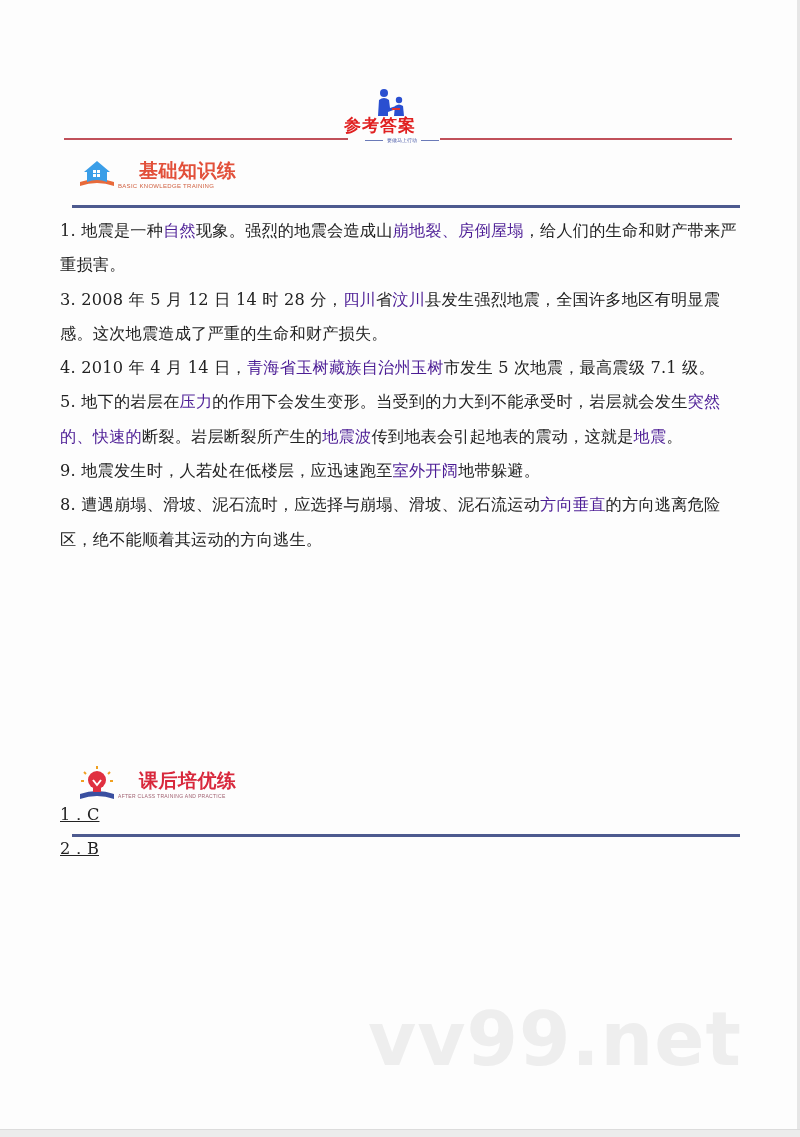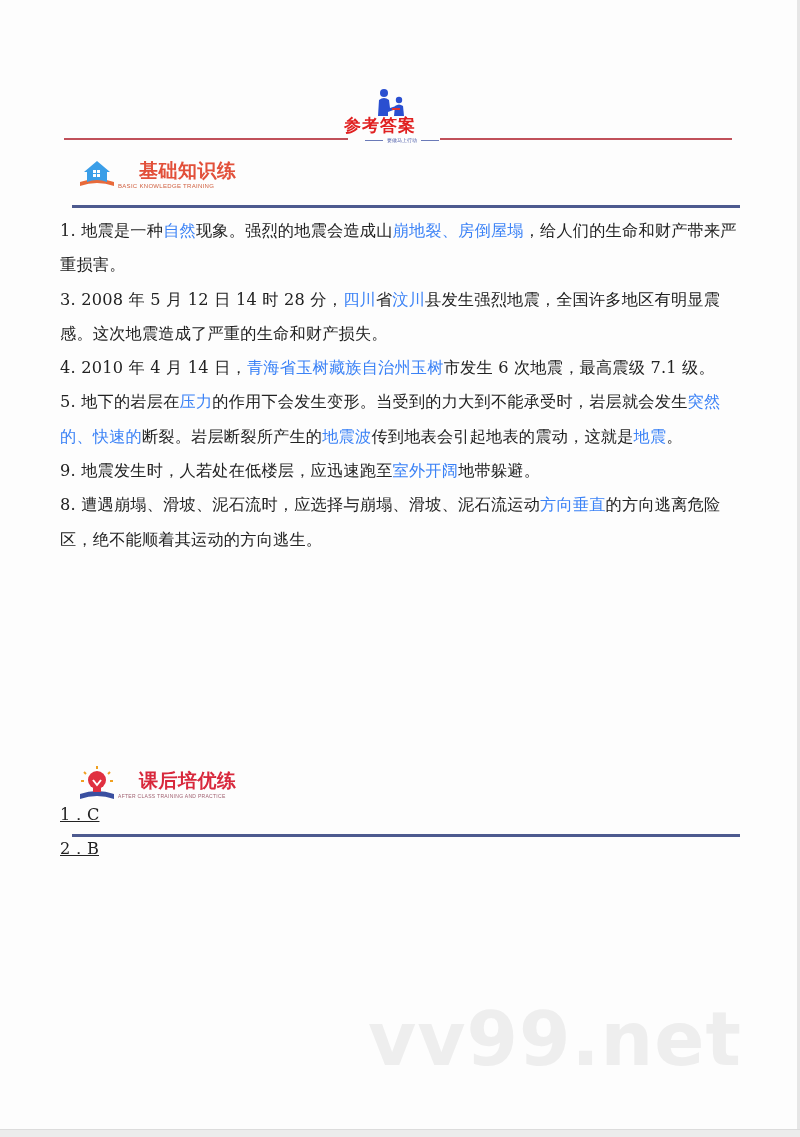--- a/index.html
+++ b/index.html
@@ -73,21 +73,21 @@
     .s2 .title { color: #d8283c; }
     .s2 .subtitle { color: #a06070; font-size: 5px; }
 
     
     .content {
       position: absolute; left: 60px; width: 690px;
       font-size: 16.2px; line-height: 34.3px;
       letter-spacing: 0.2px;
     }
     .para { margin: 0; }
-    .hl { color: #3b82f6; }
+    .hl { color: #4c1d95; }
 
     .watermark {
       position: absolute; left: 368px; top: 996px;
       font-family: "DejaVu Sans", "Liberation Sans", sans-serif;
       font-weight: bold; font-size: 74px; color: #eeeeee;
       letter-spacing: 1px;
     }
   </style>
 </head>
 <body>
@@ -123,21 +123,21 @@
     <rect x="19" y="18" width="3" height="3" fill="#fff"></rect>
   </svg>
   <div class="title">基础知识练</div>
   <div class="subtitle">BASIC KNOWLEDGE TRAINING</div>
 </div>
 <div class="section-rule" style="top:205px;"></div>
 
 <div class="content" id="sec1" style="top:214px;">
     <p class="para"><span>1. 地震是一种</span><span class="hl">自然</span><span>现象。强烈的地震会造成山</span><span class="hl">崩地裂、房倒屋塌</span><span>，给人们的生命和财产带来严重损害。</span></p>
     <p class="para"><span>3. 2008 年 5 月 12 日 14 时 28 分，</span><span class="hl">四川</span><span>省</span><span class="hl">汶川</span><span>县发生强烈地震，全国许多地区有明显震感。这次地震造成了严重的生命和财产损失。</span></p>
-    <p class="para"><span>4. 2010 年 4 月 14 日，</span><span class="hl">青海省玉树藏族自治州玉树</span><span>市发生 6 次地震，最高震级 7.1 级。</span></p>
+    <p class="para"><span>4. 2010 年 4 月 14 日，</span><span class="hl">青海省玉树藏族自治州玉树</span><span>市发生 5 次地震，最高震级 7.1 级。</span></p>
     <p class="para"><span>5. 地下的岩层在</span><span class="hl">压力</span><span>的作用下会发生变形。当受到的力大到不能承受时，岩层就会发生</span><span class="hl">突然的、快速的</span><span>断裂。岩层断裂所产生的</span><span class="hl">地震波</span><span>传到地表会引起地表的震动，这就是</span><span class="hl">地震</span><span>。</span></p>
     <p class="para"><span>9. 地震发生时，人若处在低楼层，应迅速跑至</span><span class="hl">室外开阔</span><span>地带躲避。</span></p>
     <p class="para"><span>8. 遭遇崩塌、滑坡、泥石流时，应选择与崩塌、滑坡、泥石流运动</span><span class="hl">方向垂直</span><span>的方向逃离危险区，绝不能顺着其运动的方向逃生。</span></p>
   </div>
 
 <div class="section-head s2" style="top:762px;">
   <svg class="icon" viewBox="0 0 38 36">
     <path d="M2 28 Q19 22 36 28 L36 33 Q19 27 2 33 Z" fill="#3a4fa0"></path>
     <circle cx="19" cy="14" r="9" fill="#e03040"></circle>
     <path d="M15 14 L19 19 L23 14" stroke="#fff" stroke-width="2" fill="none"></path>

